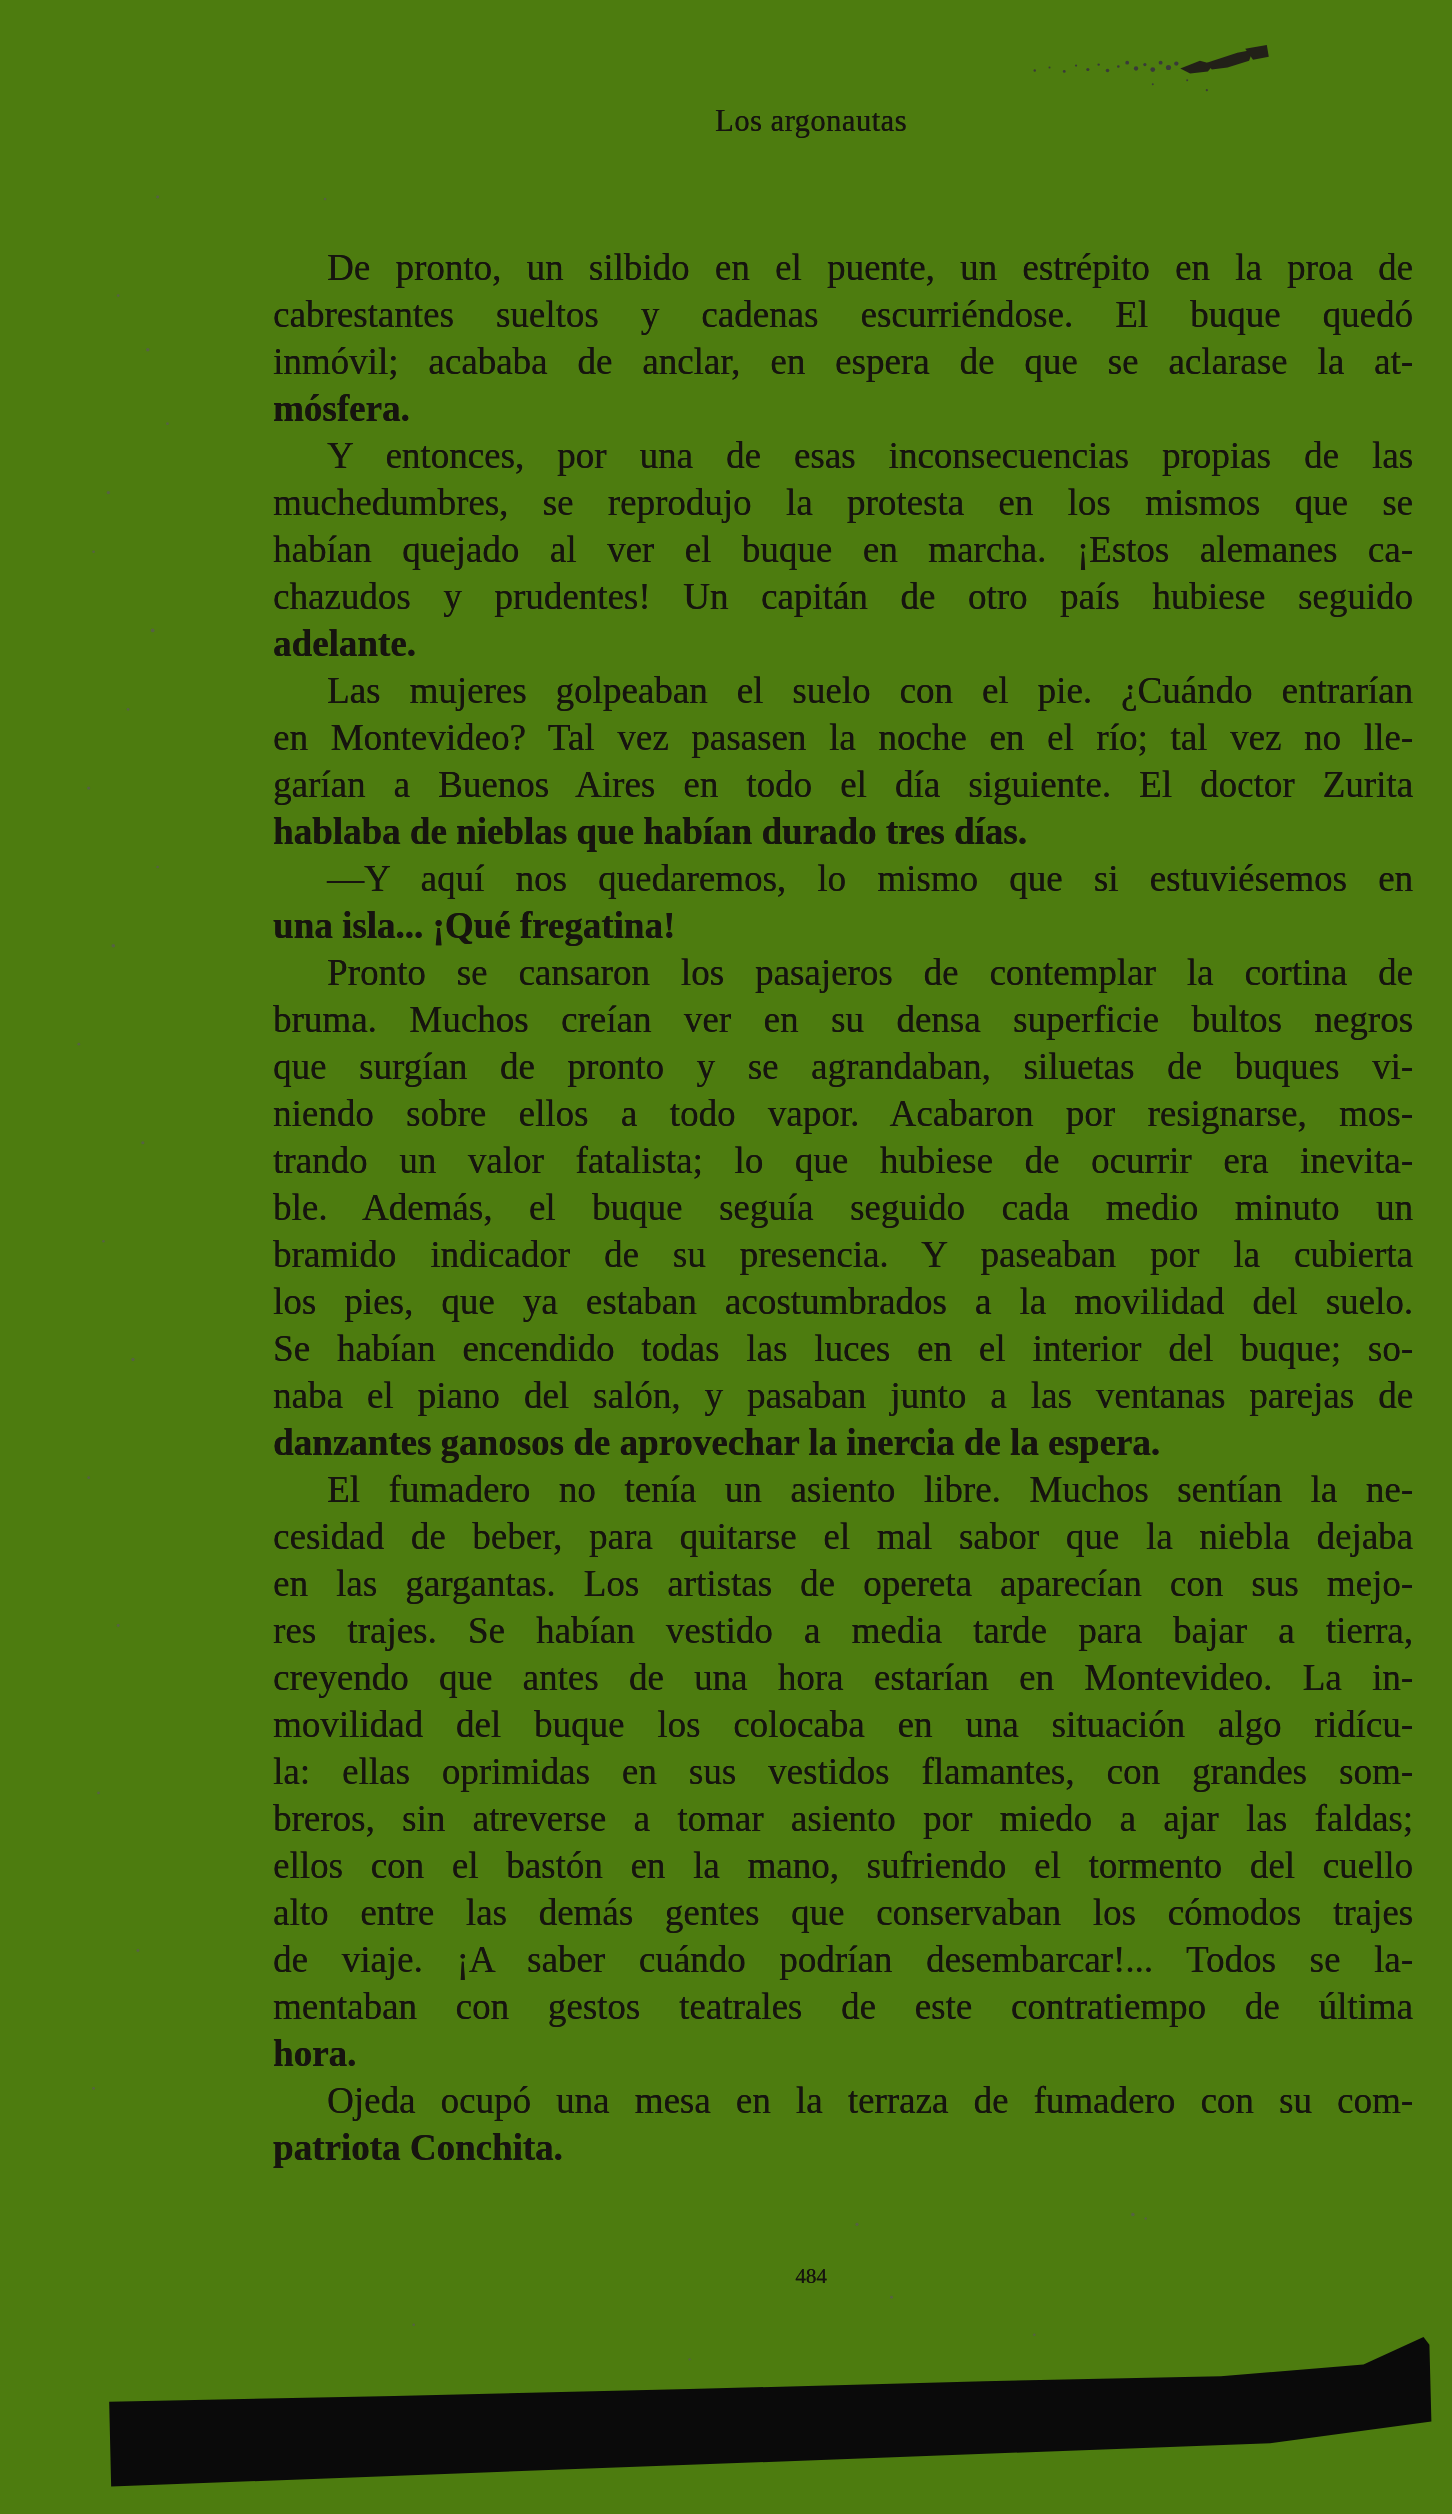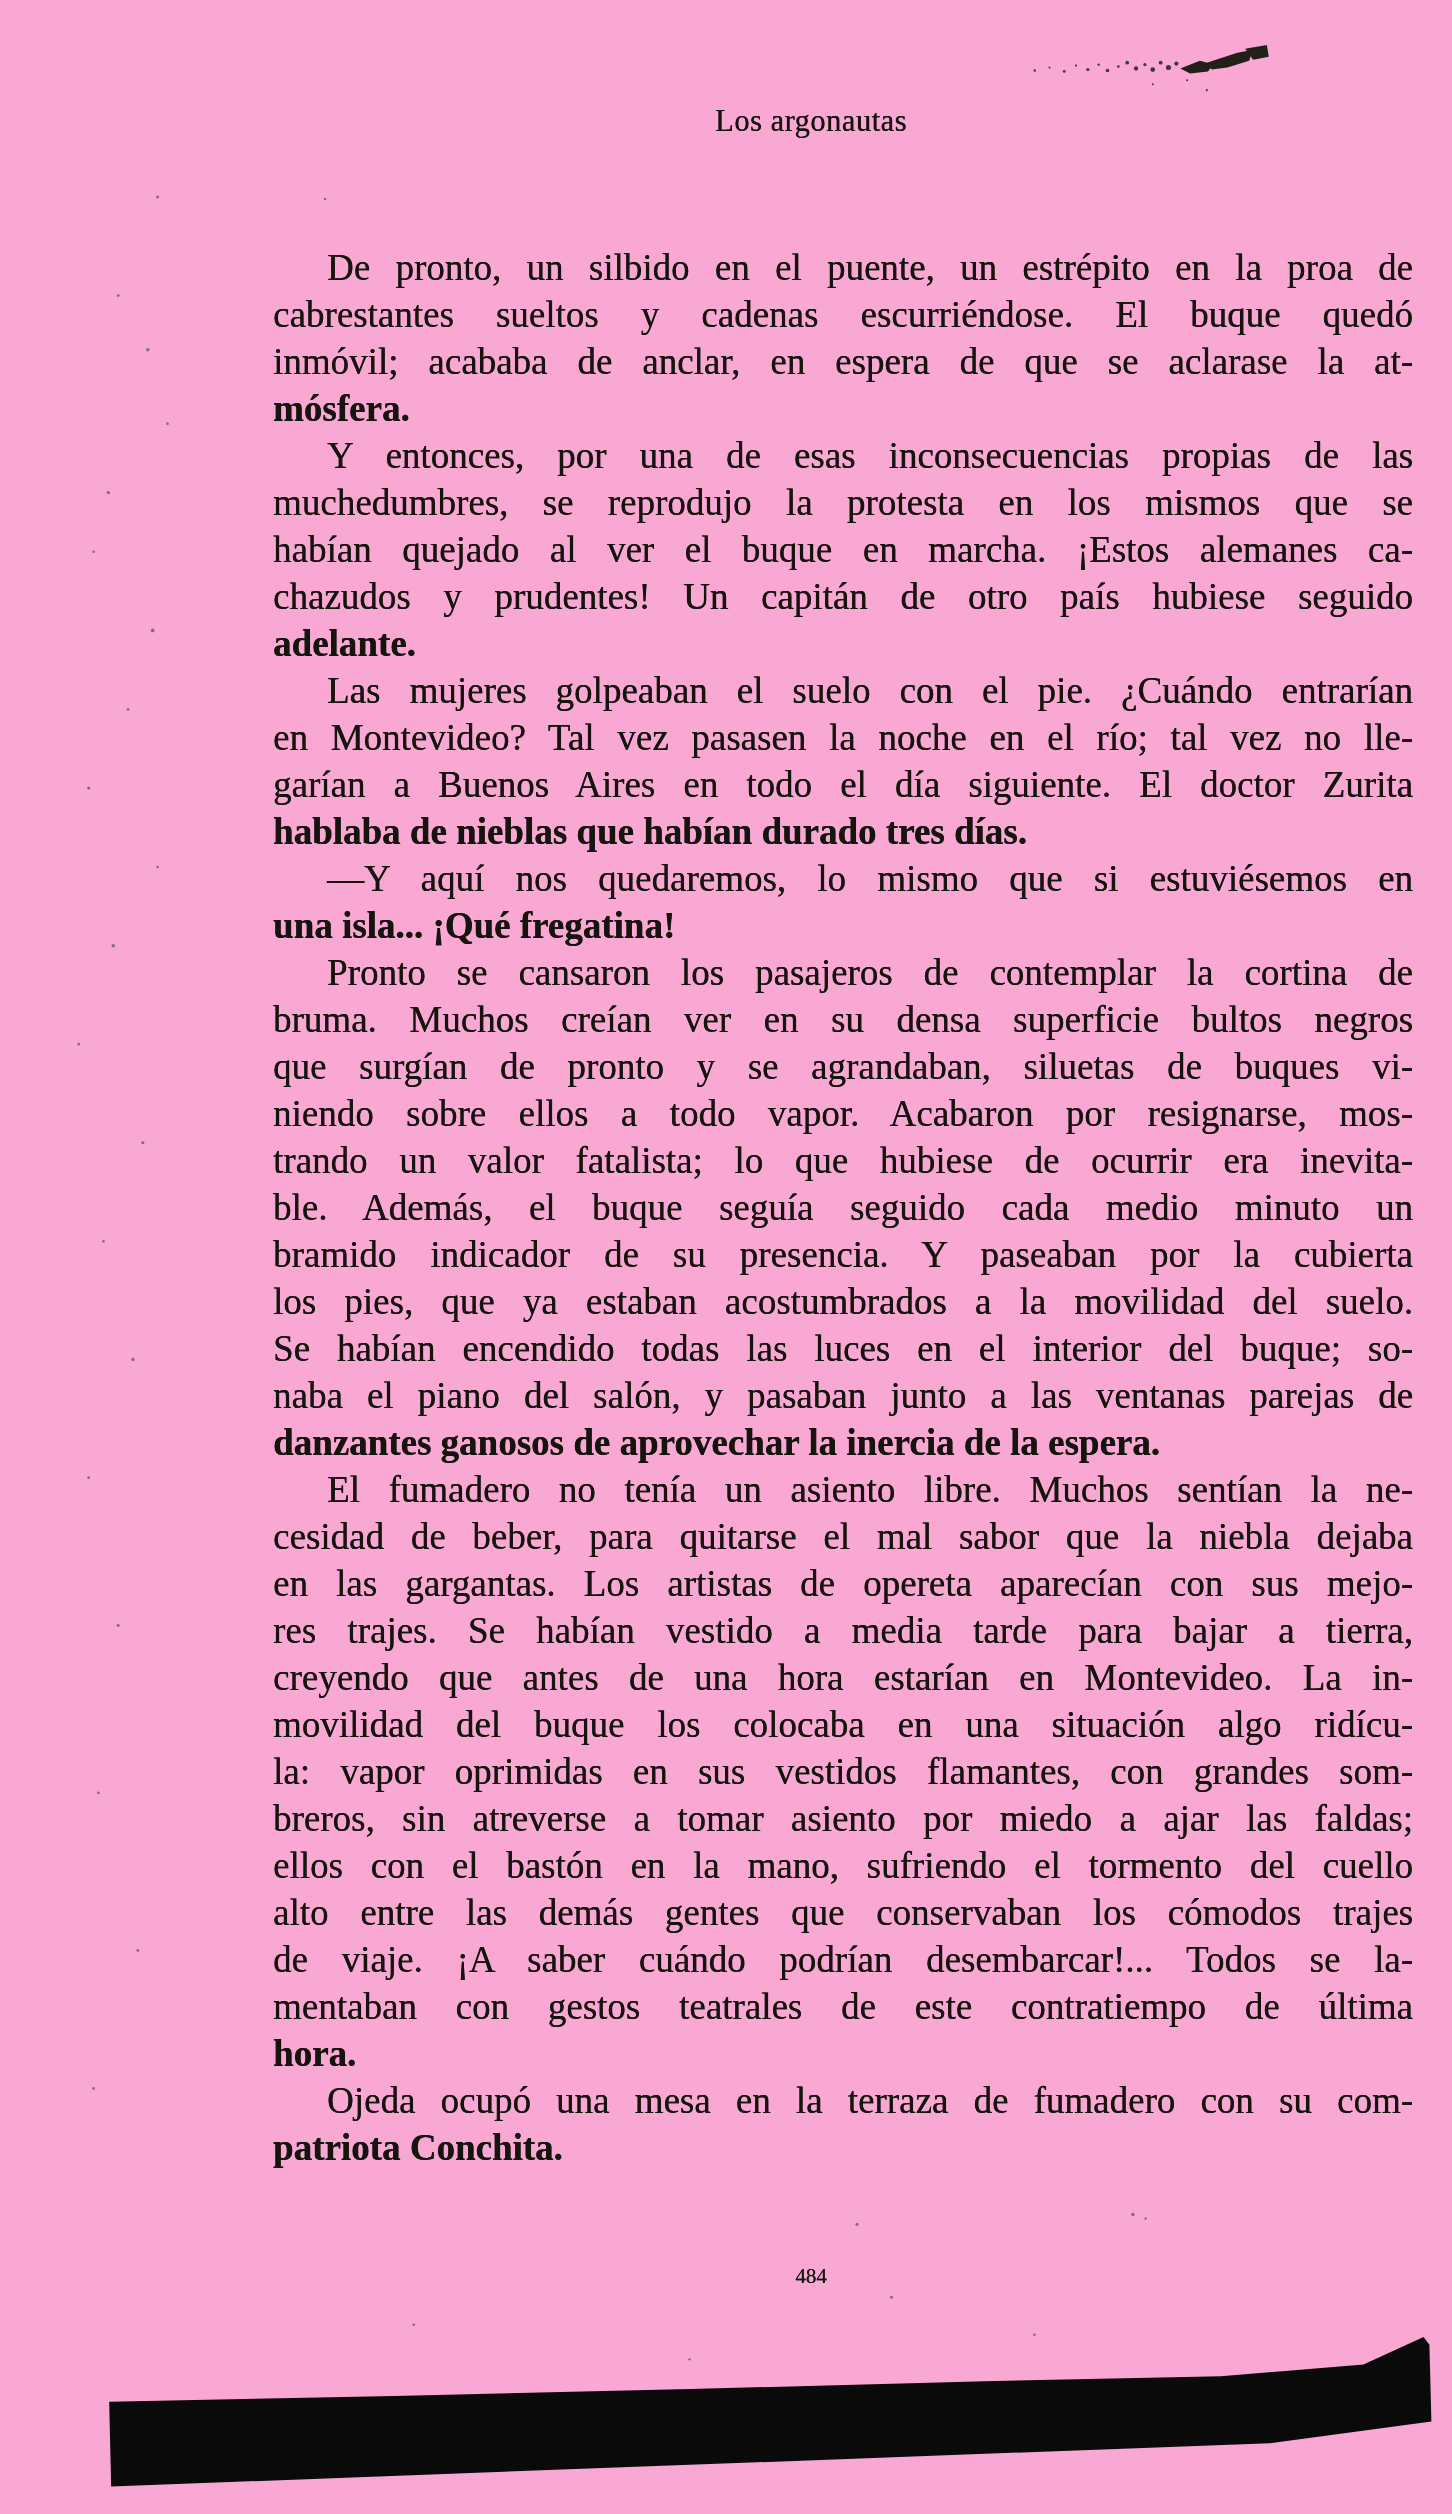--- a/index.html
+++ b/index.html
@@ -1,20 +1,20 @@
 <!DOCTYPE html>
 <html><head>
 <meta charset="utf-8">
 <title>Los argonautas</title>
 <style>
   html,body{margin:0;padding:0;background:#e8e8e8;}
   .page{
     position:relative;
     width:1453px;height:2515px;
-    background:#f9a8d4;
+    background:#4d7c0f;
     overflow:hidden;
     font-family:"Liberation Serif","DejaVu Serif",serif;
     color:#16140f;
   }
   .running-header{
     position:absolute;
     left:241px;top:104px;width:1140px;
     text-align:center;
     font-size:30.5px;
     letter-spacing:0.5px;
@@ -109,21 +109,21 @@
       <div class="line">los pies, que ya estaban acostumbrados a la movilidad del suelo.</div>
       <div class="line">Se habían encendido todas las luces en el interior del buque; so-</div>
       <div class="line">naba el piano del salón, y pasaban junto a las ventanas parejas de</div>
       <div class="line last">danzantes ganosos de aprovechar la inercia de la espera.</div>
       <div class="line first">El fumadero no tenía un asiento libre. Muchos sentían la ne-</div>
       <div class="line">cesidad de beber, para quitarse el mal sabor que la niebla dejaba</div>
       <div class="line">en las gargantas. Los artistas de opereta aparecían con sus mejo-</div>
       <div class="line">res trajes. Se habían vestido a media tarde para bajar a tierra,</div>
       <div class="line">creyendo que antes de una hora estarían en Montevideo. La in-</div>
       <div class="line">movilidad del buque los colocaba en una situación algo ridícu-</div>
-      <div class="line">la: vapor oprimidas en sus vestidos flamantes, con grandes som-</div>
+      <div class="line">la: ellas oprimidas en sus vestidos flamantes, con grandes som-</div>
       <div class="line">breros, sin atreverse a tomar asiento por miedo a ajar las faldas;</div>
       <div class="line">ellos con el bastón en la mano, sufriendo el tormento del cuello</div>
       <div class="line">alto entre las demás gentes que conservaban los cómodos trajes</div>
       <div class="line">de viaje. ¡A saber cuándo podrían desembarcar!... Todos se la-</div>
       <div class="line">mentaban con gestos teatrales de este contratiempo de última</div>
       <div class="line last">hora.</div>
       <div class="line first">Ojeda ocupó una mesa en la terraza de fumadero con su com-</div>
       <div class="line last">patriota Conchita.</div>
     </div>
 

